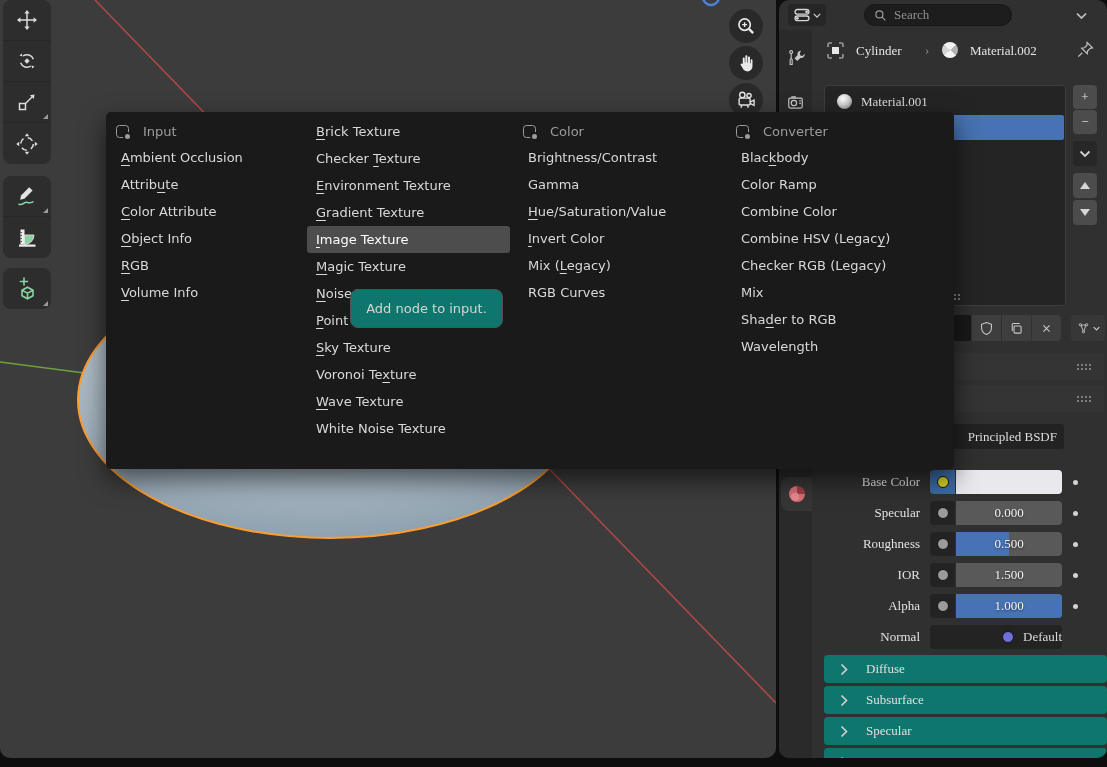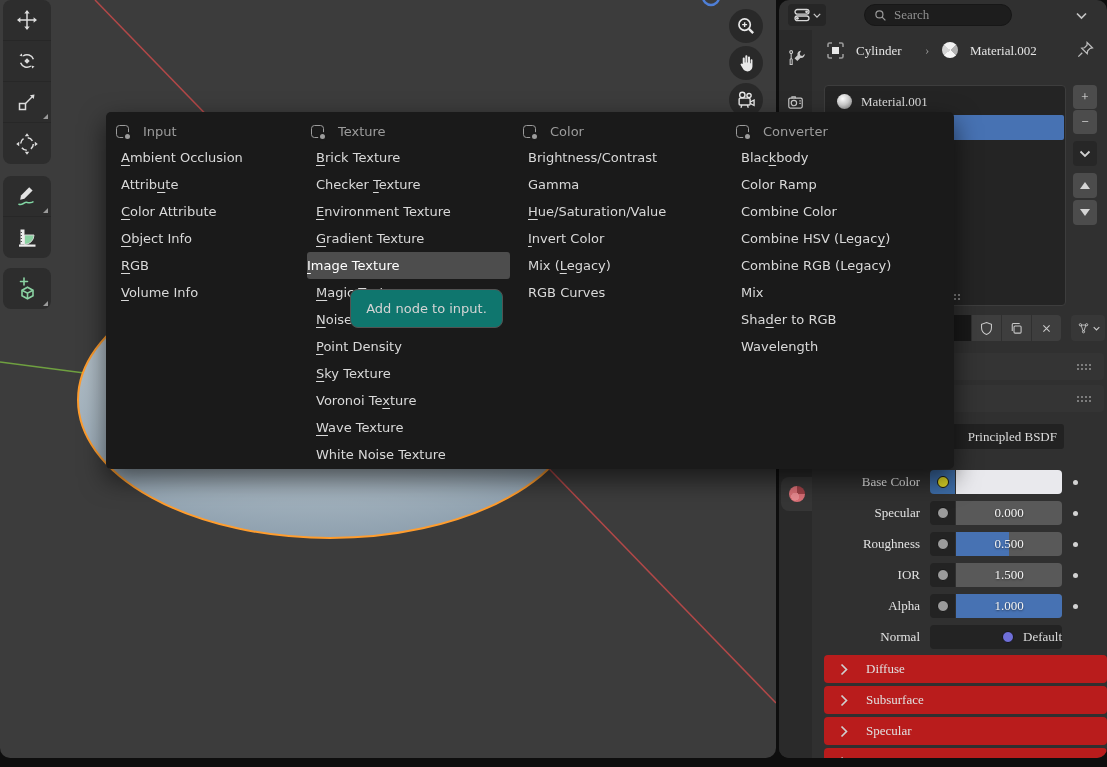--- a/index.html
+++ b/index.html
@@ -82,37 +82,37 @@
   .chip .c { width:12px; height:12px; border-radius:50%; background:#9b9b9b; border:1.5px solid #151515; }
   .widget { position:absolute; left:177px; width:106px; height:24px; border-radius:0 4px 4px 0;
             overflow:hidden; background:#595959; }
   .widget .fill { position:absolute; left:0; top:0; bottom:0; background:#4772b3; }
   .widget .val { position:relative; text-align:center; line-height:24px; color:#f4f4f4;
                  text-shadow:0 1px 2px rgba(0,0,0,.55); }
   .vecfield { position:absolute; left:151px; width:132px; height:24px; background:#232323;
               border-radius:4px; display:flex; align-items:center; gap:9px; padding-left:7px; color:#dcdcdc;justify-content:flex-end; }
   .dot { position:absolute; left:294px; top:10px; width:5px; height:5px; border-radius:50%; background:#d2d2d2; }
 
-  .sect { position:absolute; left:45px; width:283px; height:28px; background:#b91c1c; border-radius:4px; }
+  .sect { position:absolute; left:45px; width:283px; height:28px; background:#0f766e; border-radius:4px; }
   .sect .lbl { position:absolute; left:42px; line-height:28px; color:#e0e0e0; }
   .sect .chev { position:absolute; left:16px; top:8px; }
 
   
   #menu { left:106px; top:112px; width:848px; height:357px; background:#1a1a1a; border-radius:5px;
           box-shadow:0 10px 26px rgba(0,0,0,.6); z-index:30; }
   .menu-col { position:absolute; top:6px; }
   .menu-head { height:26px; display:flex; align-items:center; gap:14px; padding-left:3px;
                color:#9c9c9c; }
   .node-ic { width:13px; height:13px; border:1.5px solid #9c9c9c; border-radius:3.5px; position:relative; }
   .node-ic::after { content:""; position:absolute; right:-4px; bottom:-4px; width:5px; height:5px;
                background:#9c9c9c; border-radius:50%; border:2px solid #1a1a1a; }
   .menu-item { height:27px; line-height:27px; padding-left:8px; color:#d9d9d9; border-radius:3px;
                white-space:nowrap; }
   .menu-item .ul { text-decoration:underline; text-underline-offset:2.5px; }
-  .menu-item.hl { background:#4d4d4d; color:#fff; margin-left:-1px; margin-right:2px; padding-left:0; }
+  .menu-item.hl { background:#4d4d4d; color:#fff; margin-left:-1px; margin-right:2px; padding-left:9px; }
 
   #tooltip { left:350px; top:289px; width:153px; height:39px; background:#0f766e;
              border:1px solid #525252; border-radius:8px; z-index:40;
              display:flex; align-items:center; justify-content:center; color:#d4d4d4; }
 </style>
 </head>
 <body>
 
 <div id="viewport" class="abs">
   <svg id="vp-svg" width="776" height="758" viewBox="0 0 776 758">
@@ -432,24 +432,20 @@
         <span>Input</span>
       </div>
       <div class="menu-item"><span></span><span class="ul">A</span><span>mbient Occlusion</span></div>
       <div class="menu-item"><span>Attrib</span><span class="ul">u</span><span>te</span></div>
       <div class="menu-item"><span></span><span class="ul">C</span><span>olor Attribute</span></div>
       <div class="menu-item"><span></span><span class="ul">O</span><span>bject Info</span></div>
       <div class="menu-item"><span></span><span class="ul">R</span><span>GB</span></div>
       <div class="menu-item"><span></span><span class="ul">V</span><span>olume Info</span></div>
     </div>
     <div class="menu-col" style="left: 202px; width: 204px;">
-      <div class="menu-head">
-        <div class="node-ic"></div>
-        <span>Texture</span>
-      </div>
       <div class="menu-item"><span></span><span class="ul">B</span><span>rick Texture</span></div>
       <div class="menu-item"><span>Checker </span><span class="ul">T</span><span>exture</span></div>
       <div class="menu-item"><span></span><span class="ul">E</span><span>nvironment Texture</span></div>
       <div class="menu-item"><span></span><span class="ul">G</span><span>radient Texture</span></div>
       <div class="menu-item hl"><span></span><span class="ul">I</span><span>mage Texture</span></div>
       <div class="menu-item"><span></span><span class="ul">M</span><span>agic Texture</span></div>
       <div class="menu-item"><span></span><span class="ul">N</span><span>oise Texture</span></div>
       <div class="menu-item"><span></span><span class="ul">P</span><span>oint Density</span></div>
       <div class="menu-item"><span></span><span class="ul">S</span><span>ky Texture</span></div>
       <div class="menu-item"><span>Voronoi Te</span><span class="ul">x</span><span>ture</span></div>
@@ -470,21 +466,21 @@
     </div>
     <div class="menu-col" style="left: 627px; width: 213px;">
       <div class="menu-head">
         <div class="node-ic"></div>
         <span>Converter</span>
       </div>
       <div class="menu-item"><span>Blac</span><span class="ul">k</span><span>body</span></div>
       <div class="menu-item">Color Ramp</div>
       <div class="menu-item">Combine Color</div>
       <div class="menu-item"><span>Combine HSV (Legac</span><span class="ul">y</span><span>)</span></div>
-      <div class="menu-item">Combine RGB (Legacy)</div>
+      <div class="menu-item">Checker RGB (Legacy)</div>
       <div class="menu-item">Mix</div>
       <div class="menu-item"><span>Sha</span><span class="ul">d</span><span>er to RGB</span></div>
       <div class="menu-item">Wavelength</div>
     </div>
   </div>
 
 <div id="tooltip" class="abs">
   <span>Add node to input.</span>
 </div>
 

